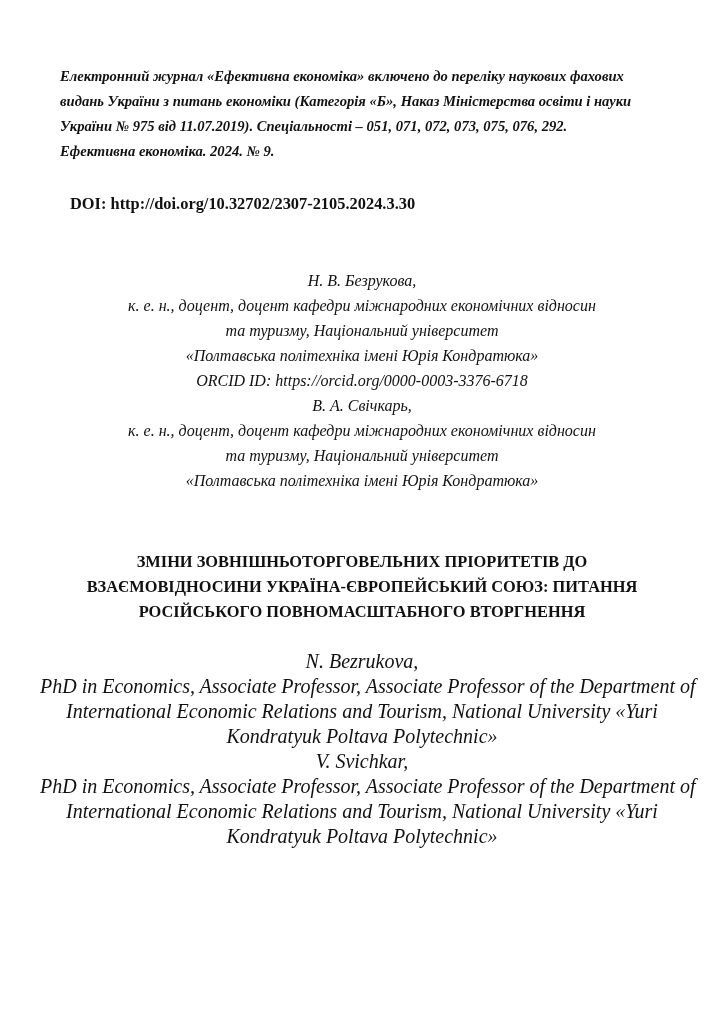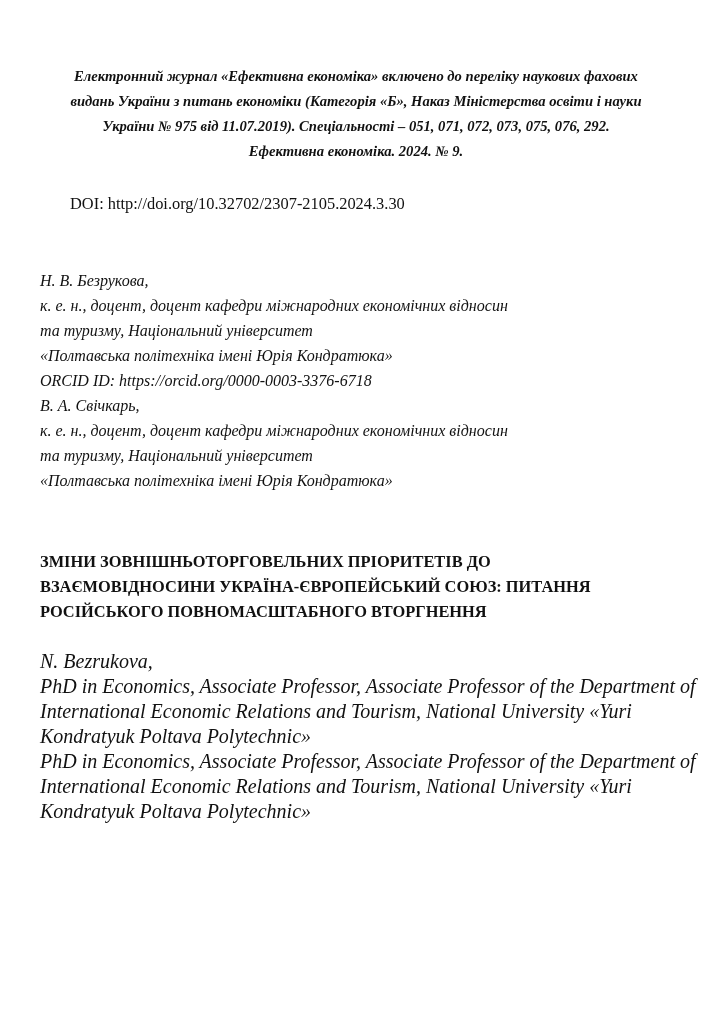--- a/index.html
+++ b/index.html
@@ -19,41 +19,41 @@
     position: absolute;
     left: 0; top: 0;
     width: 724px;
     height: 1024px;
   }
   .journal-header {
     position: absolute;
     left: 60px;
     top: 64px;
     width: 592px;
-    text-align: center;
+    text-align: left;
     font-weight: bold;
     font-style: italic;
     font-size: 14.6px;
     line-height: 25px;
   }
   .journal-header div { white-space: nowrap; }
   .ids {
     position: absolute;
     left: 70px;
     top: 191px;
-    font-weight: normal;
+    font-weight: bold;
     font-size: 16.4px;
     line-height: 25px;
   }
   .ids div { white-space: nowrap; }
   .center-block {
     position: absolute;
     left: 40px;
     width: 644px;
-    text-align: left;
+    text-align: center;
   }
   .authors-ua {
     top: 268px;
     font-style: italic;
     font-size: 16px;
     line-height: 25px;
   }
   .authors-ua div, .authors-en div { white-space: nowrap; }
   .title-ua {
     top: 549px;
@@ -107,19 +107,20 @@
     <div>ЗМІНИ ЗОВНІШНЬОТОРГОВЕЛЬНИХ ПРІОРИТЕТІВ ДО</div>
     <div>ВЗАЄМОВІДНОСИНИ УКРАЇНА-ЄВРОПЕЙСЬКИЙ СОЮЗ: ПИТАННЯ</div>
     <div>РОСІЙСЬКОГО ПОВНОМАСШТАБНОГО ВТОРГНЕННЯ</div>
   </div>
 
   <div class="center-block authors-en">
     <div>N. Bezrukova,</div>
     <div>PhD in Economics, Associate Professor, Associate Professor of the Department of</div>
     <div>International Economic Relations and Tourism, National  University «Yuri</div>
     <div>Kondratyuk Poltava Polytechnic»</div>
+    <div>V. Svichkar,</div>
     <div>PhD in Economics, Associate Professor, Associate Professor of the Department of</div>
     <div>International Economic Relations and Tourism, National  University «Yuri</div>
     <div>Kondratyuk Poltava Polytechnic»</div>
   </div>
 
 
 </div>
 
 </body></html>

